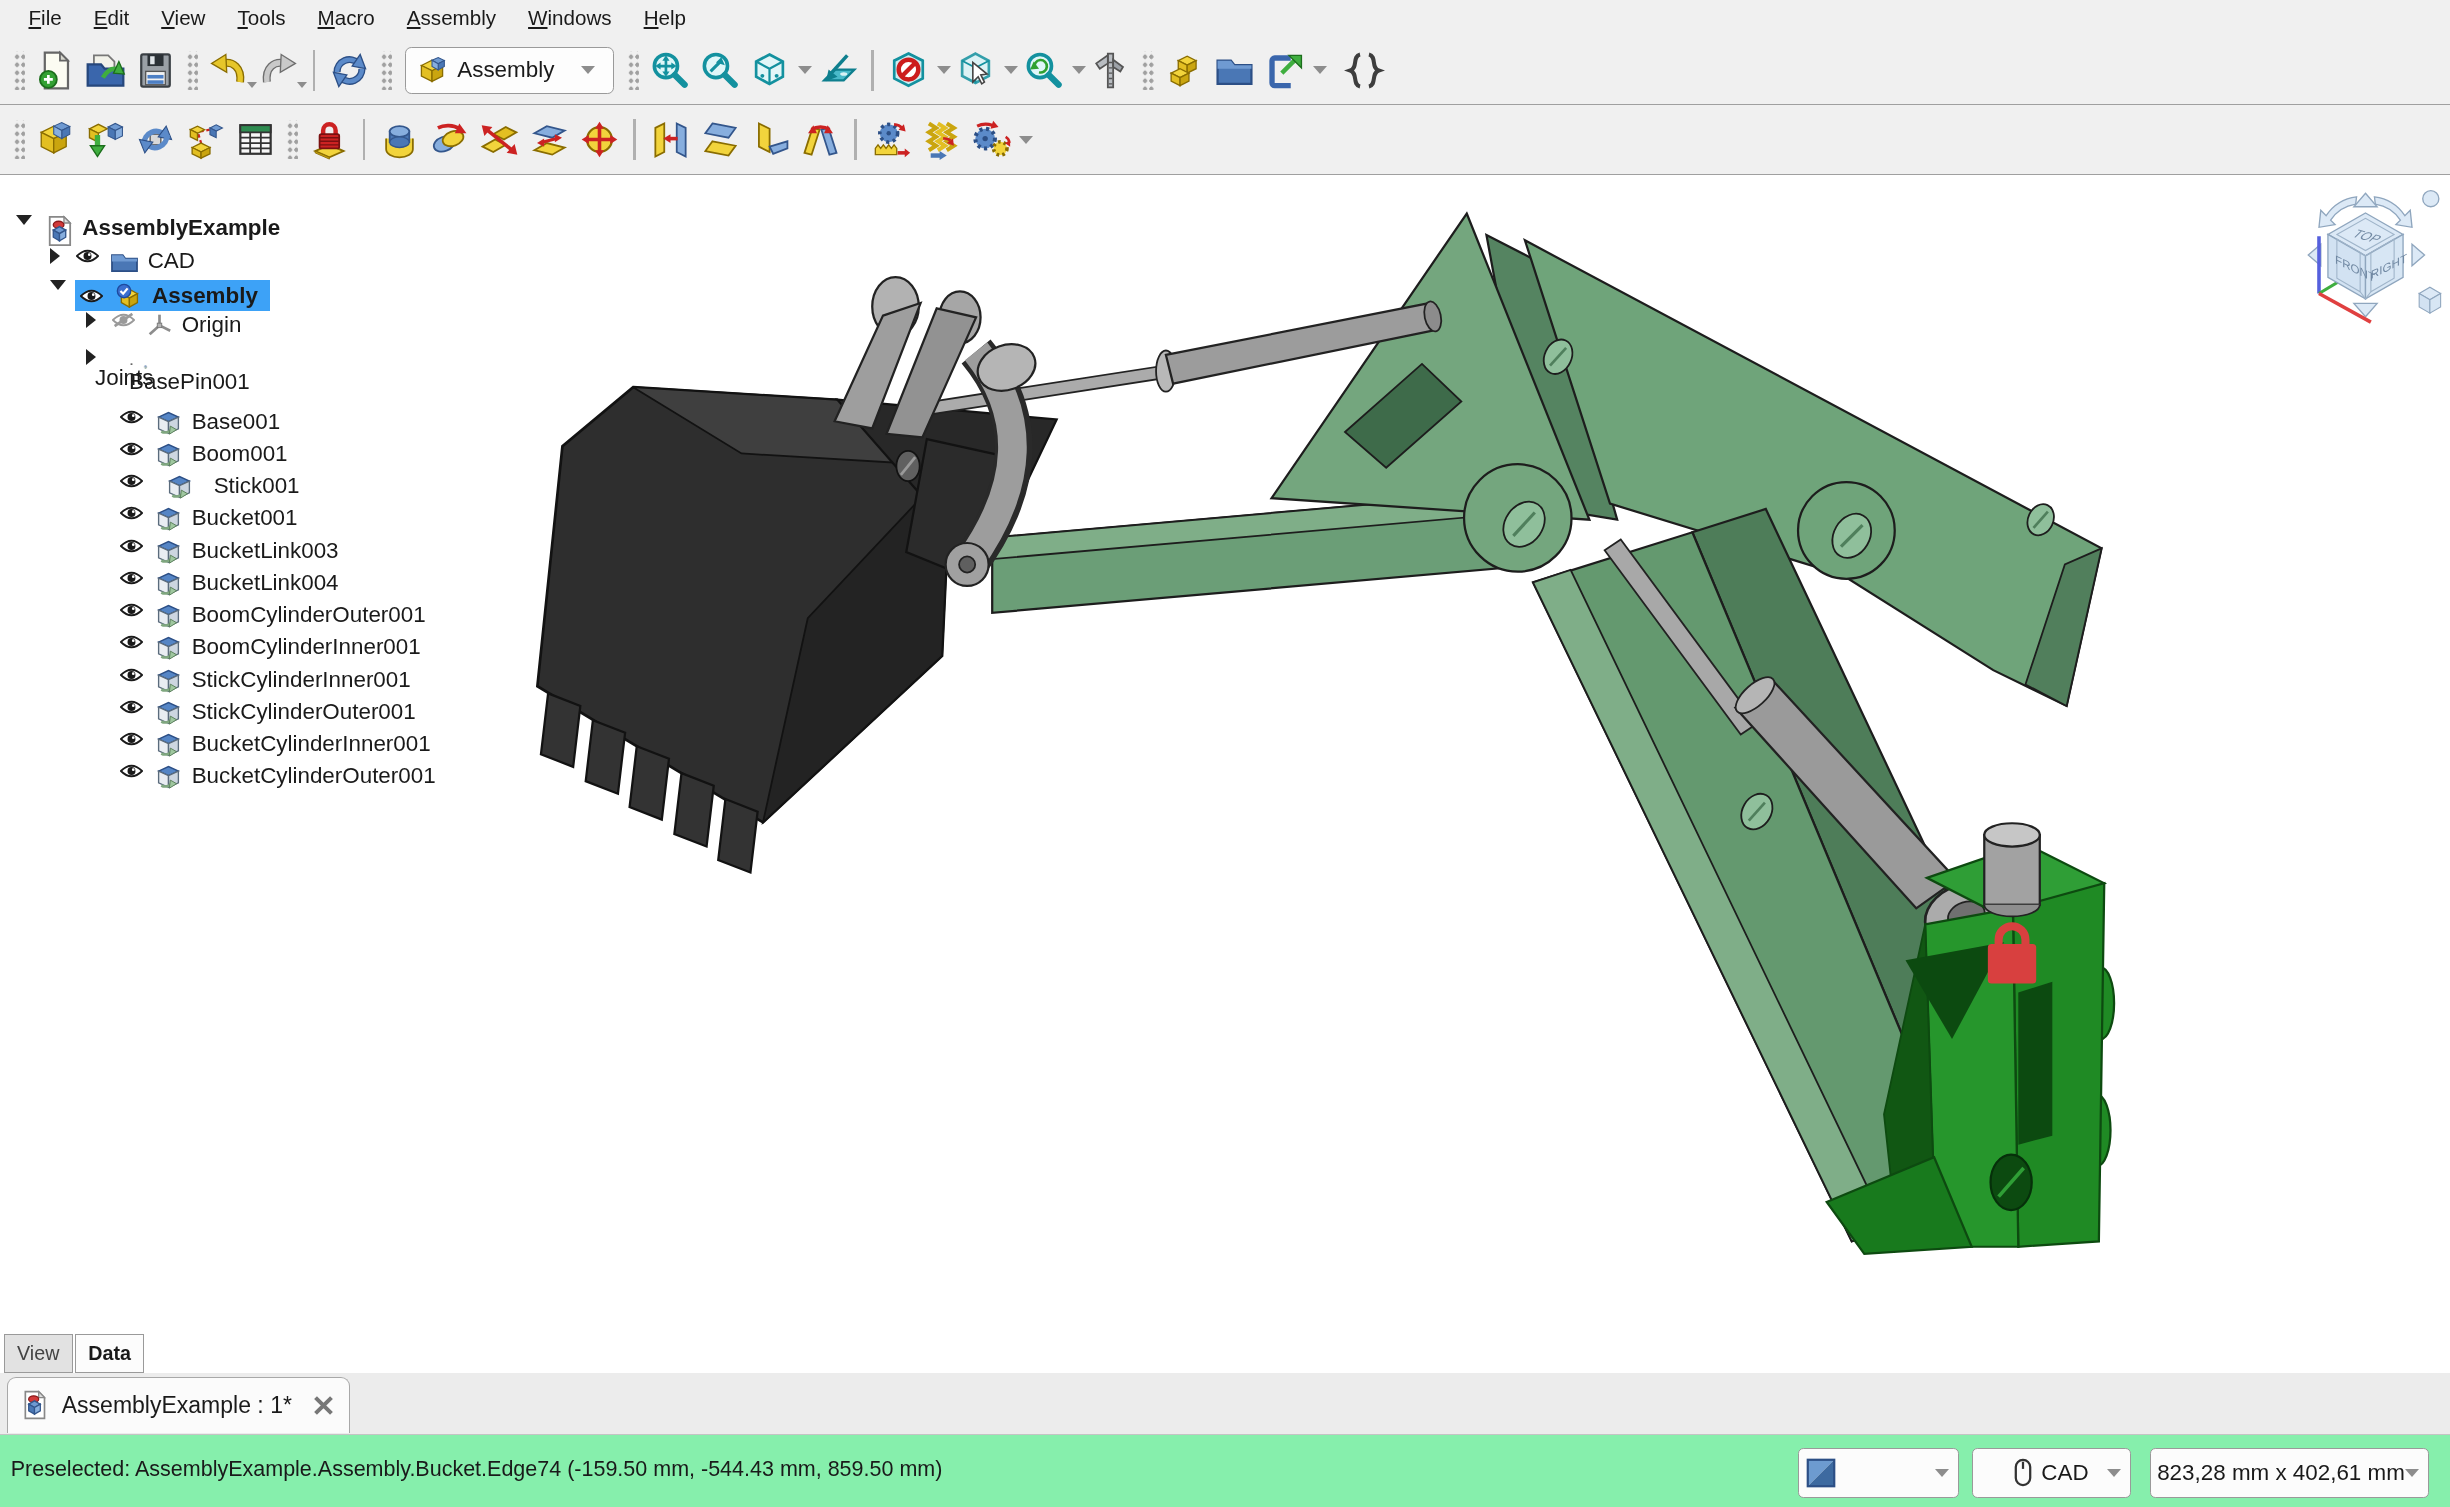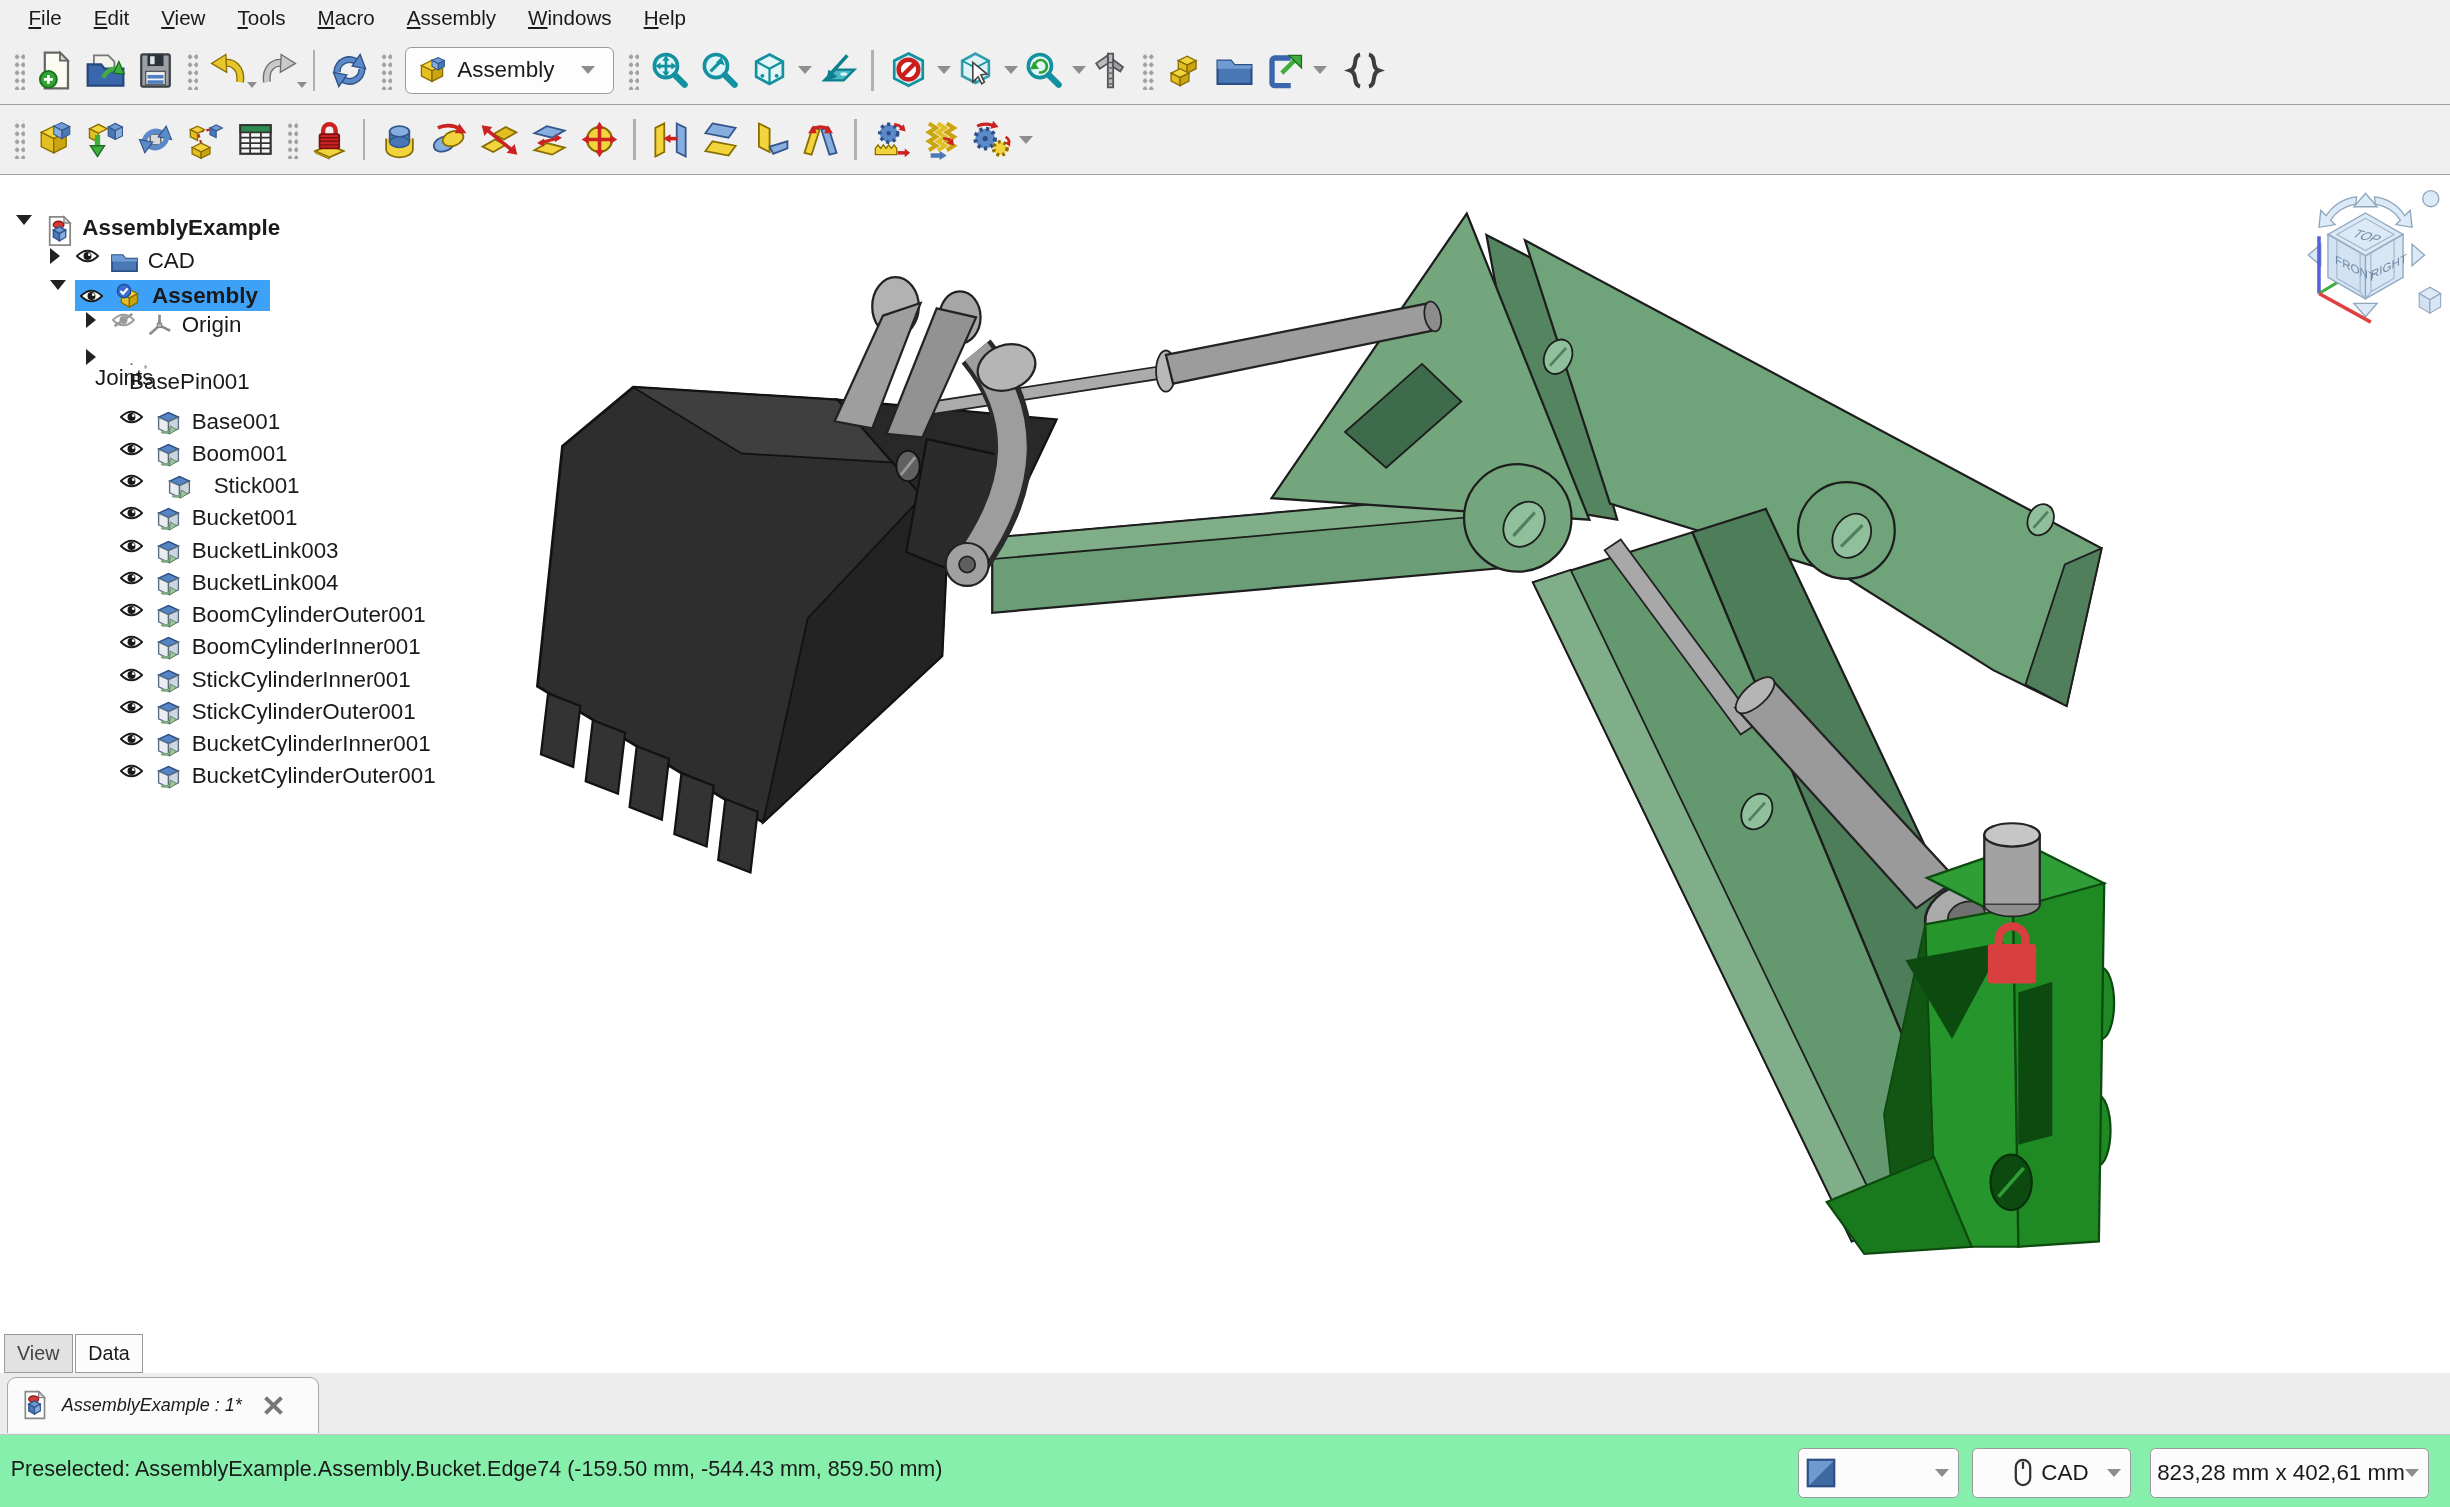--- a/index.html
+++ b/index.html
@@ -33,24 +33,24 @@
   .trow{position:absolute;height:32px;display:flex;align-items:flex-start;font-size:22.4px;white-space:nowrap;}
   .trow .lbl{margin-left:9px;}
   .bold{font-weight:bold;}
   .arr-r{width:0;height:0;border-top:8px solid transparent;border-bottom:8px solid transparent;border-left:10.7px solid #222;display:inline-block;}
   .arr-d{width:0;height:0;border-left:8px solid transparent;border-right:8px solid transparent;border-top:10.7px solid #222;display:inline-block;}
   .hl{display:flex;align-items:center;background:#3DA2F7;padding:2.7px 12.5px 2.7px 5.4px;}
   
   .proptabs{position:absolute;left:3.6px;top:1327px;display:flex;align-items:flex-end;height:46px;}
   .ptab{font-size:19.7px;padding:7.2px 12.5px;border:1.8px solid #9a9a9a;margin-right:1.8px;}
   .ptab.inactive{background:#e2e2e2;color:#444;}
-  .ptab2{background:#fcfcfc;}
+  .ptab2{background:#fcfcfc;font-weight:bold;}
   .tabstrip{position:absolute;left:0;top:1373px;width:100%;height:61px;background:#ececec;}
   .doctab{position:absolute;left:7.2px;top:3.6px;height:56px;min-width:312px;background:#fbfbfb;border:1.8px solid #a8a8a8;border-bottom:none;border-radius:9px 9px 0 0;display:flex;align-items:center;padding:0 14.3px;box-sizing:border-box;}
-  .doctab .lbl{font-size:18px;margin:0 19.7px 0 14.3px;font-style:italic;}
+  .doctab .lbl{font-size:23px;margin:0 19.7px 0 14.3px;}
   
   .statusbar{position:absolute;left:0;top:1434px;width:100%;height:74px;background:#86efac;border-top:1.8px solid #c4c4c4;box-sizing:border-box;}
   .status-text{position:absolute;left:10.7px;top:21.5px;font-size:21.5px;}
   .scombo{position:absolute;top:12.5px;height:50px;background:#fcfcfc;border:1.8px solid #9a9a9a;border-radius:5.4px;display:flex;align-items:center;justify-content:center;box-sizing:border-box;font-size:22.4px;}
   .scombo .dd{position:absolute;right:9px;}
 </style>
 </head>
 <body>
 
 <svg width="0" height="0" style="position:absolute" aria-hidden="true">

